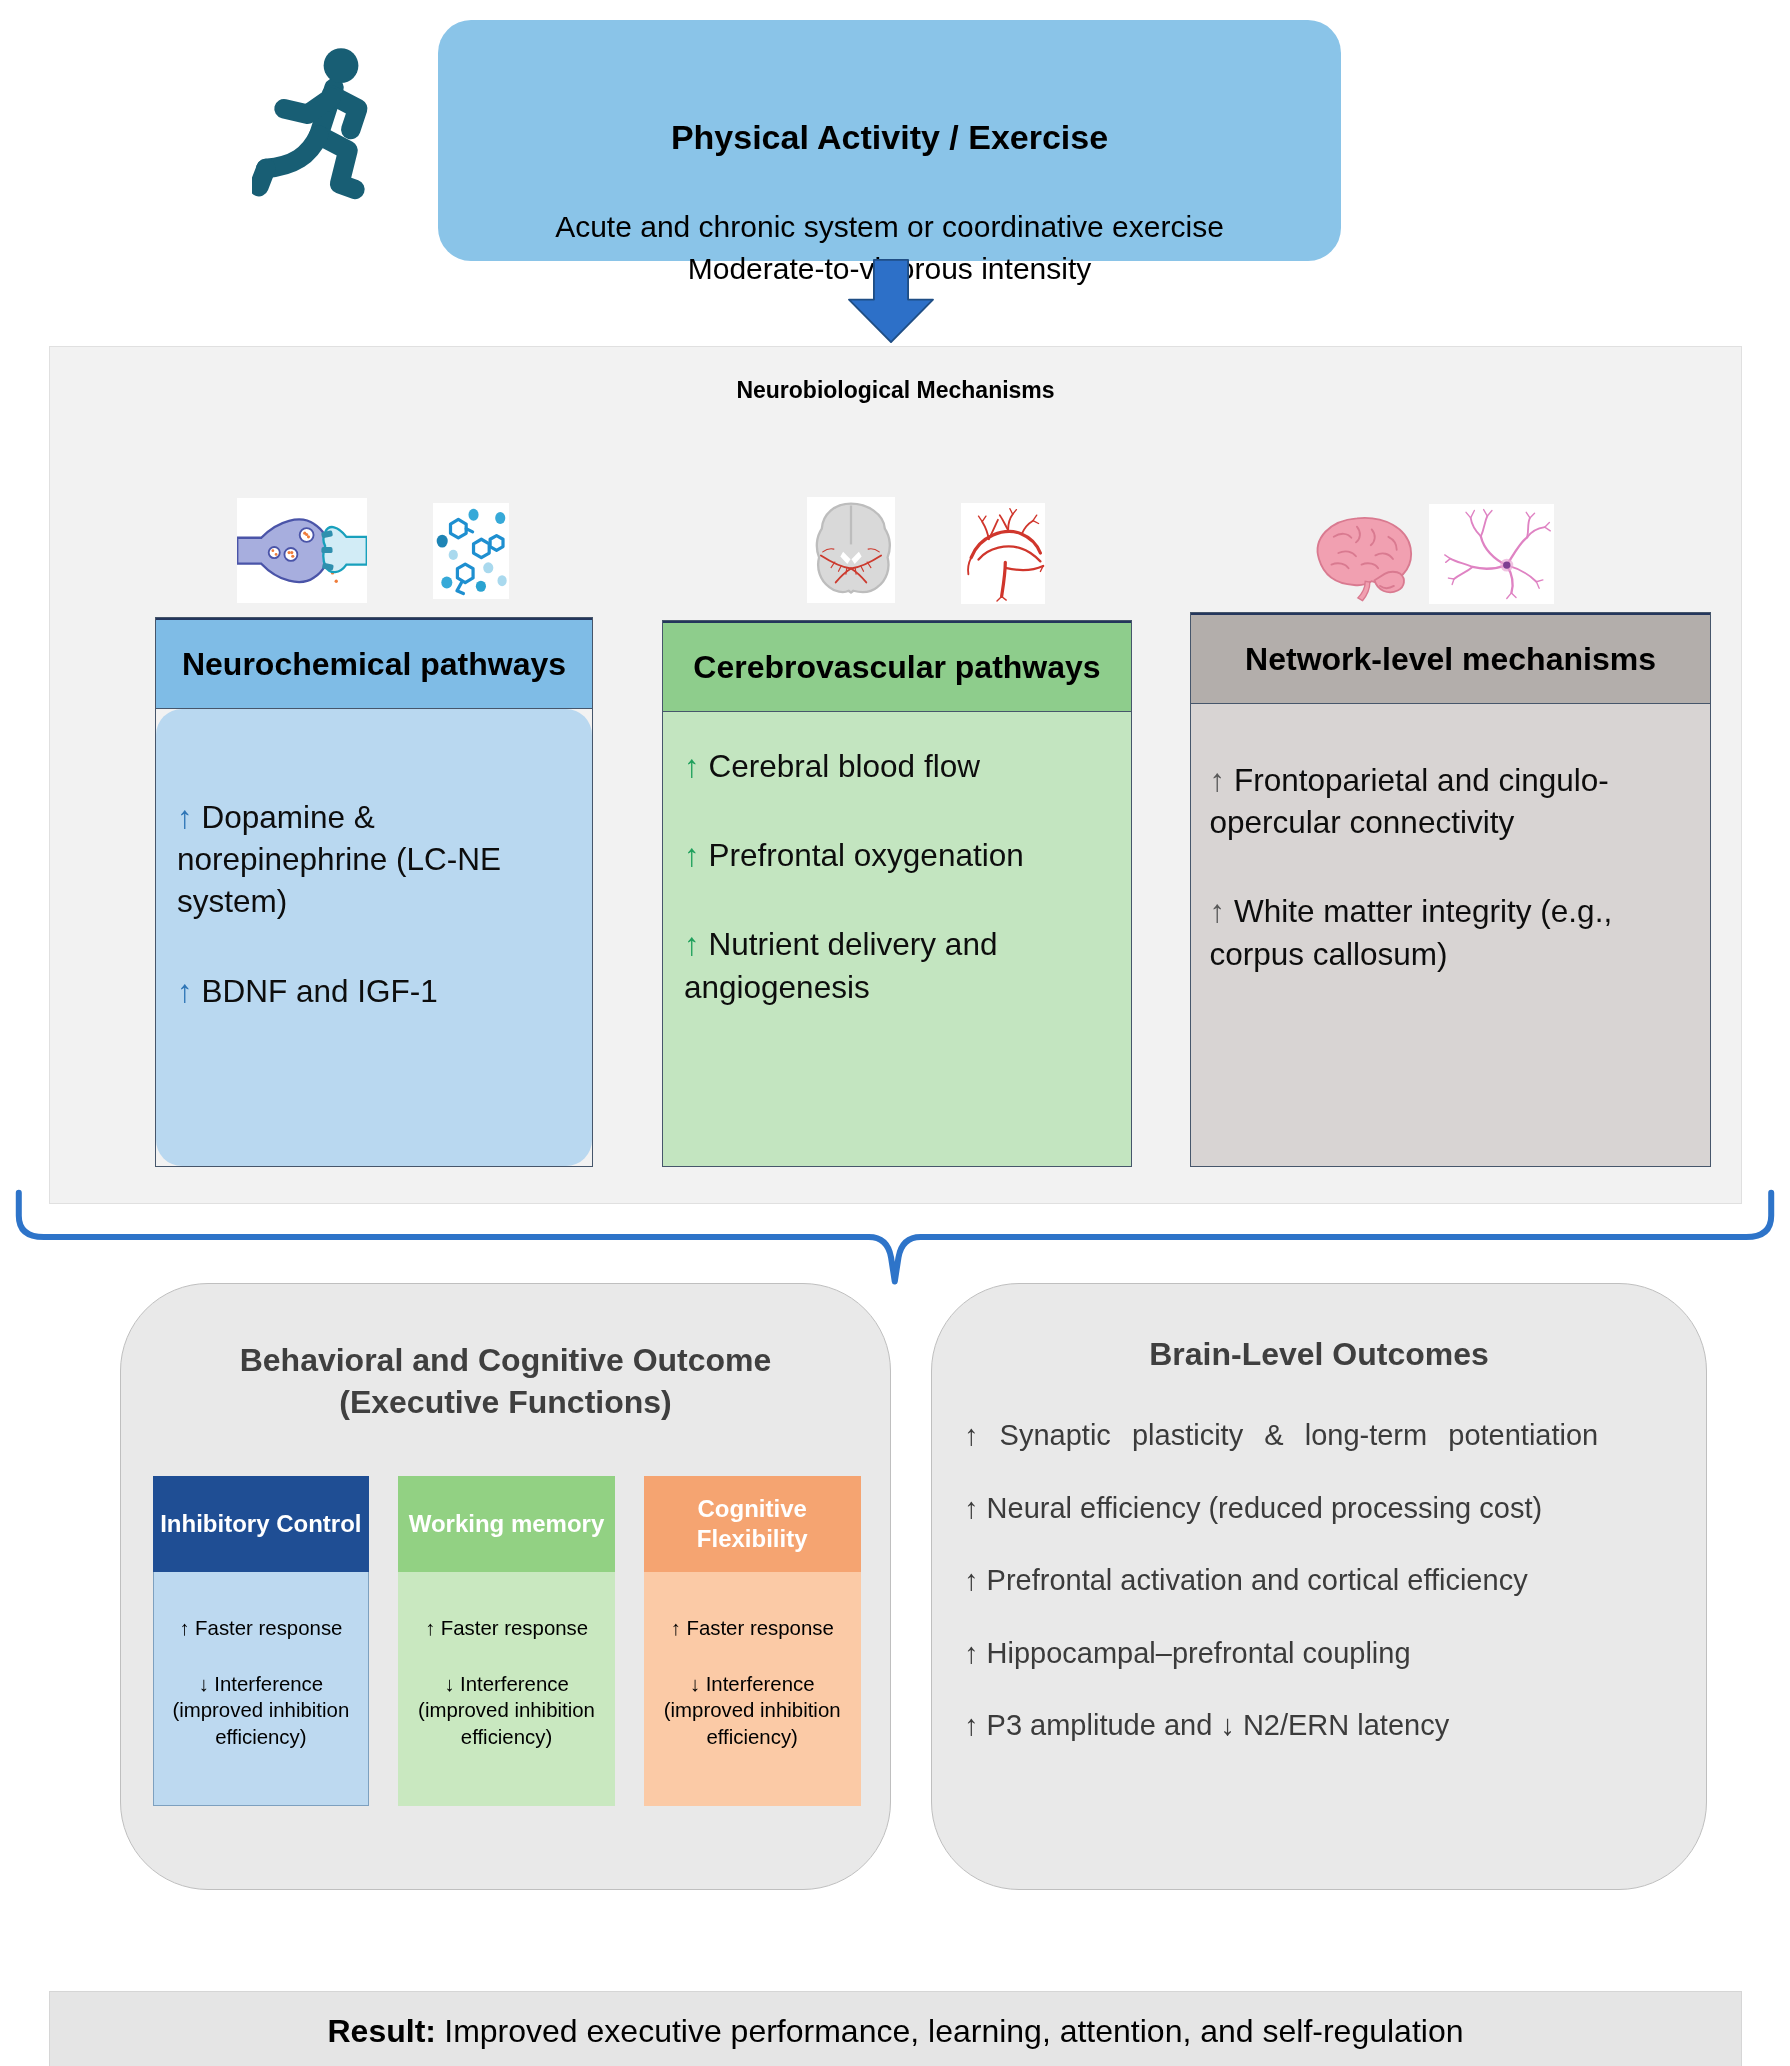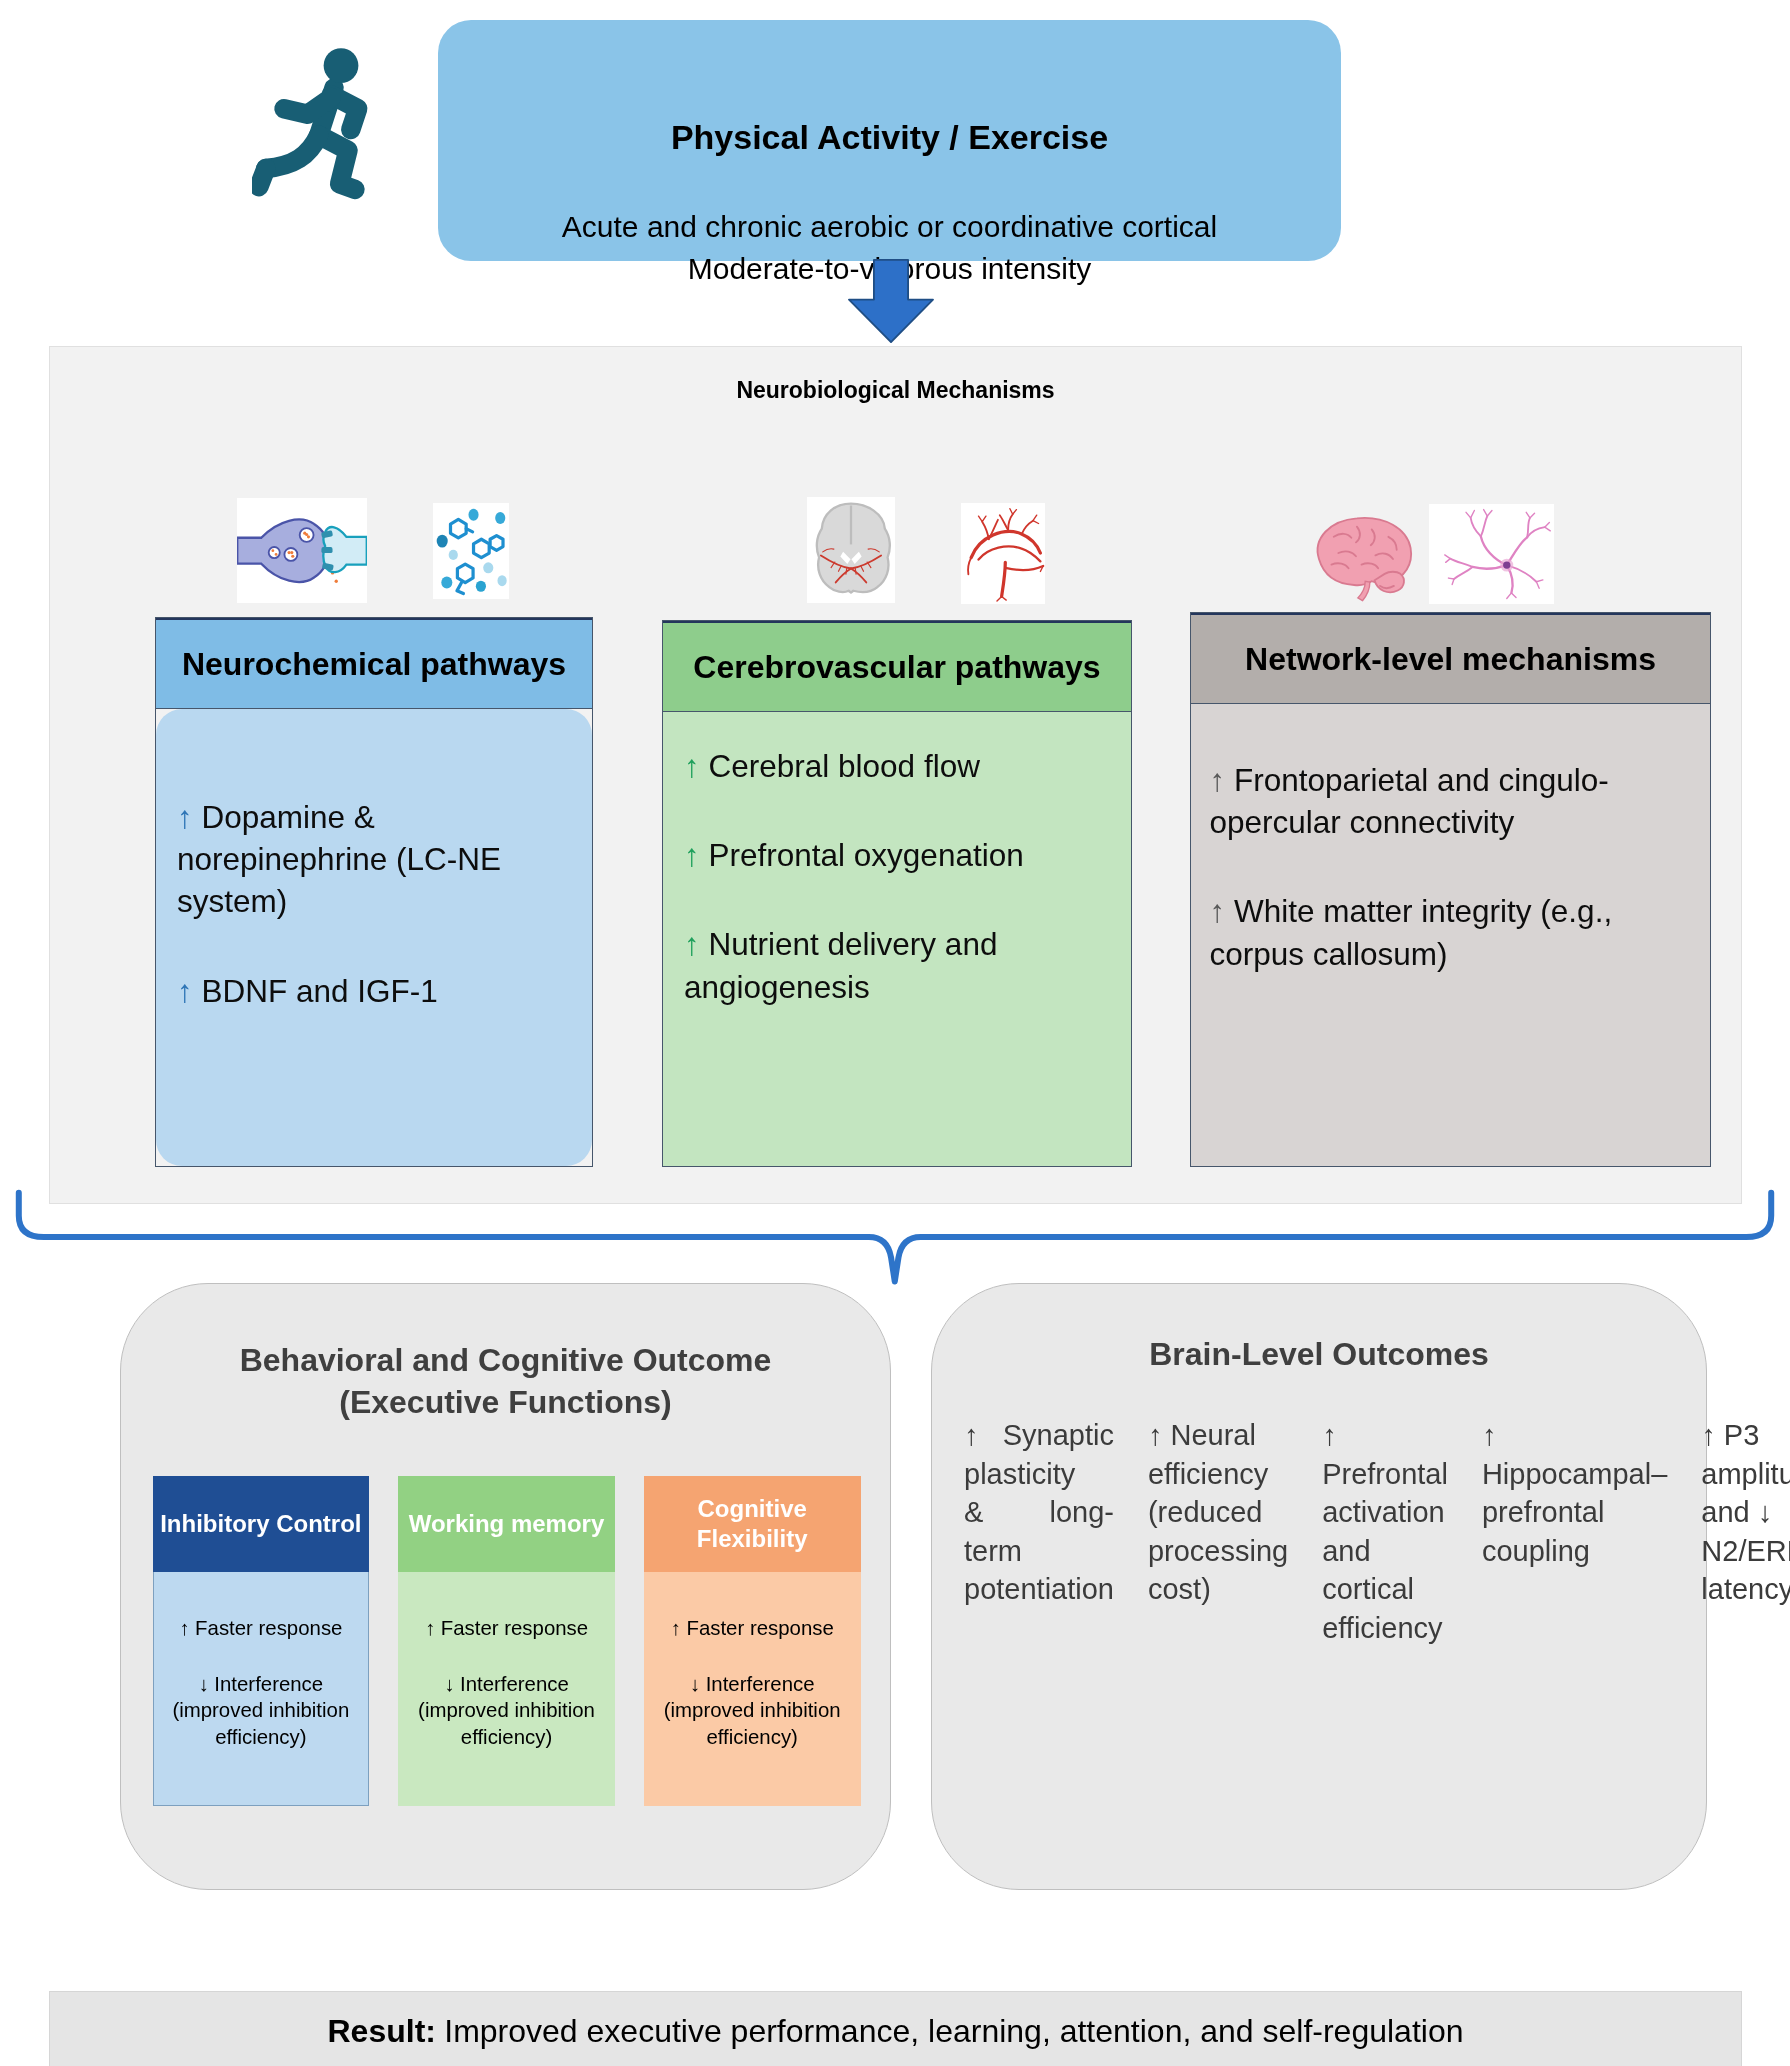--- a/index.html
+++ b/index.html
@@ -91,21 +91,21 @@
   .sc-1 .sub-head{background:#92d183;}
   .sc-1 .sub-body{background:#c9e8c0;}
   .sc-2 .sub-head{background:#f5a471;}
   .sc-2 .sub-body{background:#fbcaa6;}
 
   .brain-box{
     left:931px;top:1283px;width:776px;height:607px;
     padding:52px 32px 0;box-sizing:border-box;
   }
   .brain-title{text-align:center;font-size:32px;font-weight:bold;color:#3f3f3f;margin-bottom:43px;}
-  .brain-items{display:flex;flex-direction:row;gap:34px;font-size:29px;color:#3b3b3b;line-height:1.33;}
+  .brain-items{display:flex;flex-direction:column;gap:34px;font-size:29px;color:#3b3b3b;line-height:1.33;}
   .brain-item.justify-wide{text-align:justify;word-spacing:0.45em;}
 
   
   .result-bar{
     left:49px;top:1991px;width:1693px;height:80px;background:#e5e5e5;
     border:0.5px solid #d6d6d6;box-sizing:border-box;
     display:flex;align-items:center;justify-content:center;font-size:32px;
   }
   .result-label{font-weight:bold;margin-right:8.3px;}
 </style>
@@ -123,21 +123,21 @@
         <path d="M48 64 L69 75 L63 99 L74 103"></path>
         <path d="M48 64 C41 79 30 86 10 88"></path>
         <path d="M10 88 L5 101"></path>
       </g>
       <circle cx="64" cy="14" r="12.5" fill="#185e74"></circle>
     </svg>
   </div>
 
   <div class="abs top-box">
     <div class="top-title">Physical Activity / Exercise</div>
-    <div class="top-sub">Acute and chronic aerobic or coordinative cortical</div>
+    <div class="top-sub">Acute and chronic system or coordinative exercise</div>
     <div class="top-sub">Moderate-to-vigorous intensity</div>
   </div>
 
   <div class="abs down-arrow-wrap">
     <svg viewBox="0 0 190 182" width="88" height="84">
       <polygon points="58,2 132,2 132,88 186,88 95,180 4,88 58,88" fill="#2d70c8" stroke="#1f4e85" stroke-width="4" stroke-linejoin="round"></polygon>
     </svg>
   </div>
 
   <div class="abs panel"></div>

